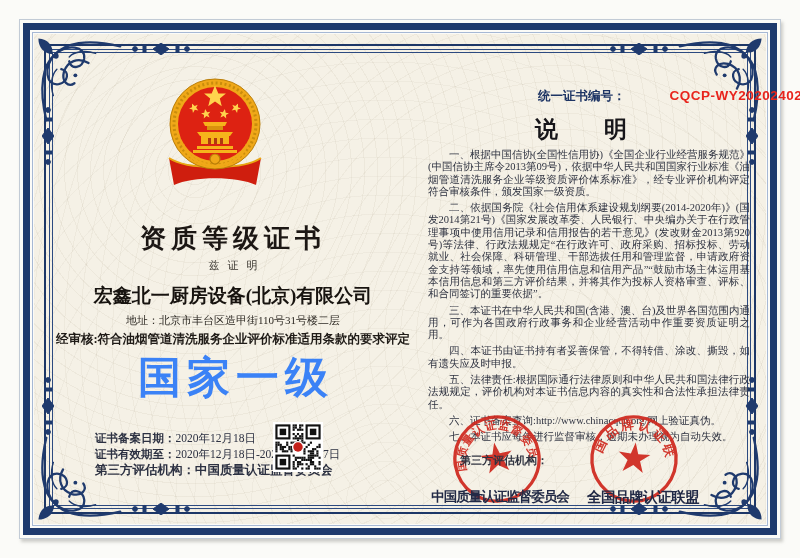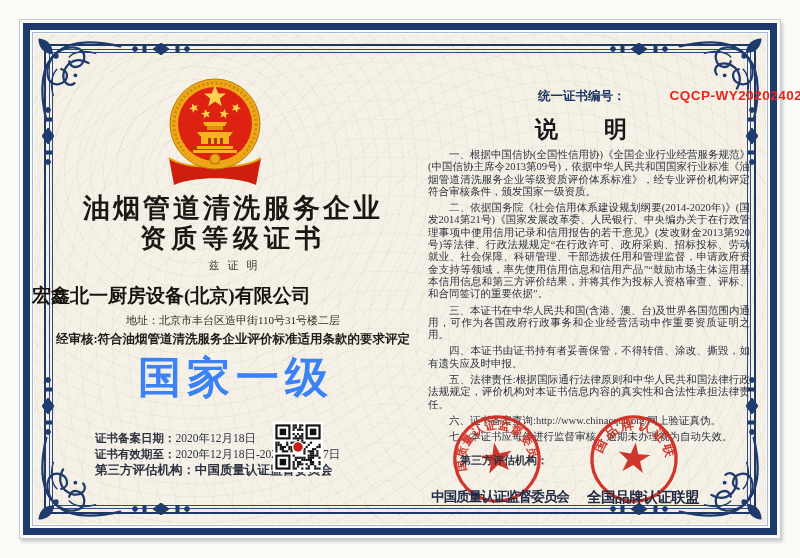--- a/index.html
+++ b/index.html
@@ -27,21 +27,21 @@
   .notice-heading{position:absolute;left:420px;top:114px;width:322px;text-align:center;
       font-size:23px;font-weight:bold;color:#17161a;letter-spacing:2em;text-indent:2em;}
   .notice-body{position:absolute;left:428px;top:149px;width:322px;color:#2e3240;
       font-size:10.5px;line-height:12.3px;text-align:justify;}
   .notice-body p{margin:0 0 4px 0;text-indent:2em;}
   .ltitle{position:absolute;left:42px;width:382px;text-align:center;color:#1c1714;font-weight:bold;}
   .t1{top:190px;font-size:27px;letter-spacing:3px;}
   .t2{top:221px;font-size:26px;letter-spacing:5px;}
   .attest{position:absolute;left:42px;top:258px;width:382px;text-align:center;
       font-size:11px;color:#3a3630;letter-spacing:8px;text-indent:8px;}
-  .company{position:absolute;left:32px;top:283px;width:402px;
+  .company{position:absolute;left:32px;top:283px;width:402px;text-align:center;
       font-size:19px;font-weight:bold;color:#17130f;}
   .address{position:absolute;left:32px;top:313px;width:402px;text-align:center;
       font-size:11px;color:#2e2a24;}
   .review{position:absolute;left:32px;top:331px;width:402px;text-align:center;
       font-size:12.5px;font-weight:bold;color:#201c18;}
   .grade{position:absolute;left:32px;top:349px;width:402px;text-align:center;
       font-size:43px;font-weight:900;color:#3b82f6;letter-spacing:6px;text-indent:6px;
       font-family:"Liberation Sans","DejaVu Sans",sans-serif;}
   .meta{position:absolute;left:95px;top:430px;font-size:11.5px;color:#2c3142;line-height:16px;white-space:nowrap;}
   .meta .lab{font-weight:bold;}
@@ -175,21 +175,20 @@
   <div class="notice-body">
     <p>一、根据中国信协(全国性信用协)《全国企业行业经营服务规范》(中国信协主席令2013第09号)，依据中华人民共和国国家行业标准《油烟管道清洗服务企业等级资质评价体系标准》，经专业评价机构评定符合审核条件，颁发国家一级资质。</p>
     <p>二、依据国务院《社会信用体系建设规划纲要(2014-2020年)》(国发2014第21号)《国家发展改革委、人民银行、中央编办关于在行政管理事项中使用信用记录和信用报告的若干意见》(发改财金2013第920号)等法律、行政法规规定“在行政许可、政府采购、招标投标、劳动就业、社会保障、科研管理、干部选拔任用和管理监督，申请政府资金支持等领域，率先使用信用信息和信用产品”“鼓励市场主体运用基本信用信息和第三方评价结果，并将其作为投标人资格审查、评标、和合同签订的重要依据”。</p>
     <p>三、本证书在中华人民共和国(含港、澳、台)及世界各国范围内通用，可作为各国政府行政事务和企业经营活动中作重要资质证明之用。</p>
     <p>四、本证书由证书持有者妥善保管，不得转借、涂改、撕毁，如有遗失应及时申报。</p>
     <p>五、法律责任:根据国际通行法律原则和中华人民共和国法律行政法规规定，评价机构对本证书信息内容的真实性和合法性承担法律责任。</p>
     <p>六、证书备案查询:http://www.chinacqcp.org/网上验证真伪。</p>
     <p>七、本证书应每年进行监督审核，逾期未办理视为自动失效。</p>
   </div>
 
-  <div class="ltitle t1">油烟管道清洗服务企业</div>
   <div class="ltitle t2">资质等级证书</div>
   <div class="attest">兹证明</div>
   <div class="company">宏鑫北一厨房设备(北京)有限公司</div>
   <div class="address">地址：北京市丰台区造甲街110号31号楼二层</div>
   <div class="review">经审核:符合油烟管道清洗服务企业评价标准适用条款的要求评定</div>
   <div class="grade">国家一级</div>
 
   <div class="meta">
     <div>
       <span class="lab">证书备案日期：</span><span>2020年12月18日</span>

